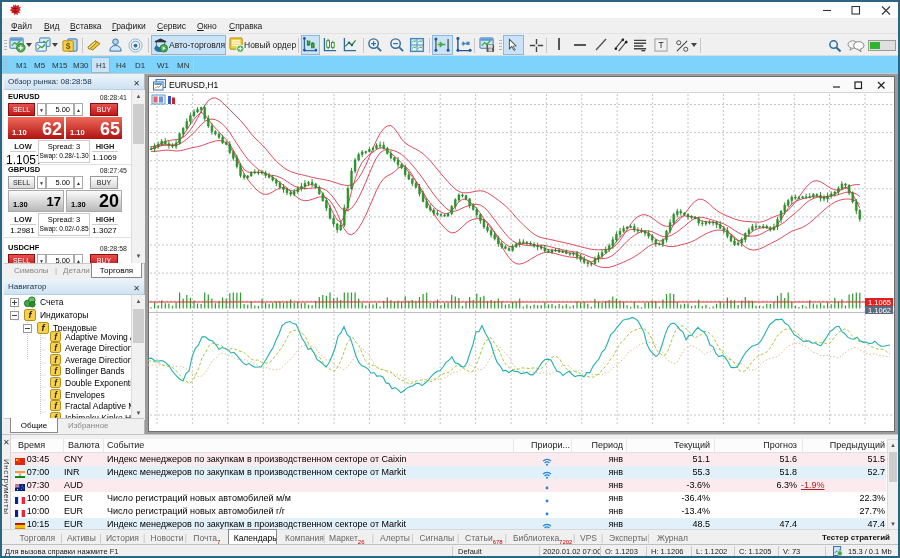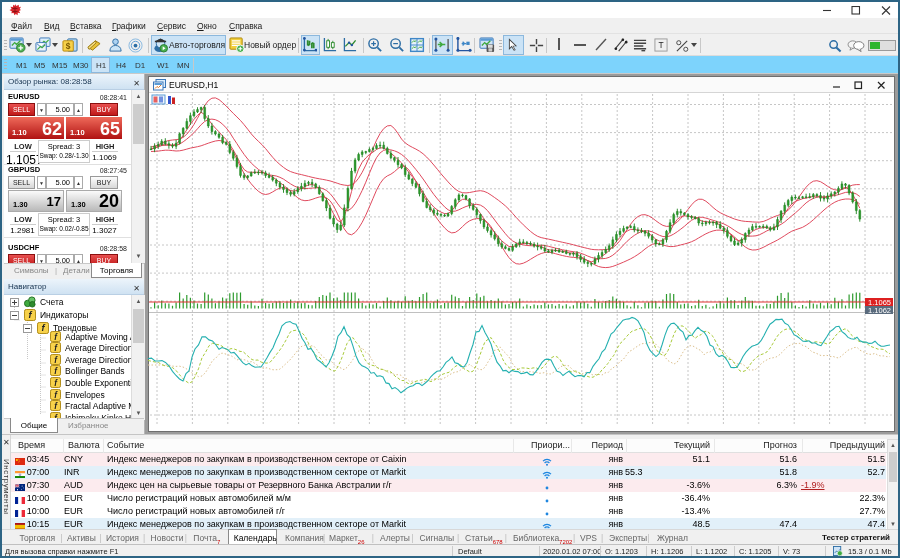--- a/index.html
+++ b/index.html
@@ -496,39 +496,38 @@
           </svg></span>
         <span class="abs" style="left:15.7px">07:00</span>
   <span class="abs" style="left:53px">INR</span>
   <span class="abs" style="left:96px">Индекс менеджеров по закупкам в производственном секторе от Markit</span>
   <span class="abs" style="left:516px;width:40px;text-align:center;top:2px"><svg class="ico" width="10" height="8" viewBox="0 0 10 8">
             <path d="M1 3.2A5.5 5.5 0 0 1 9 3.2" stroke="#1e86e0" stroke-width="1.2" fill="none"></path>
             <path d="M2.6 5a3.2 3.2 0 0 1 4.8 0" stroke="#1e86e0" stroke-width="1.2" fill="none"></path>
             <circle cx="5" cy="6.8" r="1" fill="#1e86e0"></circle>
           </svg></span>
   <span class="abs" style="left:552px;width:60px;text-align:right">янв</span>
-  <span class="abs" style="left:614px;width:85px;">55.3</span>
+  <span class="abs" style="left:614px;width:85px;text-align:right">55.3</span>
   <span class="abs" style="left:703px;width:83px;text-align:right">51.8</span>
   <span class="abs" style="left:790px;width:84px;text-align:right">52.7</span>
  </div>
  <div class="abs" style="left:0;top:40px;width:875px;height:13px;background:#fcebee;font-size:9px;color:#000;line-height:13px;white-space:nowrap">
   <span class="abs" style="left:3.5px;top:2px"><svg class="ico" width="10" height="7.5" viewBox="0 0 14 10" preserveAspectRatio="none">
             <rect width="14" height="10" fill="#00247d"></rect>
             <path d="M0 0l6 4.5M6 0L0 4.5" stroke="#fff" stroke-width="1.2"></path>
             <path d="M0 0l6 4.5M6 0L0 4.5" stroke="#cf142b" stroke-width="0.5"></path>
             <path d="M3 0v4.5M0 2.2h6" stroke="#fff" stroke-width="1.4"></path>
             <path d="M3 0v4.5M0 2.2h6" stroke="#cf142b" stroke-width="0.8"></path>
             <circle cx="10" cy="2.6" r="0.7" fill="#fff"></circle>
             <circle cx="11.8" cy="5.2" r="0.6" fill="#fff"></circle>
             <circle cx="9.2" cy="7" r="0.6" fill="#fff"></circle>
             <circle cx="3.5" cy="7.5" r="0.8" fill="#fff"></circle>
           </svg></span>
         <span class="abs" style="left:15.7px">07:30</span>
   <span class="abs" style="left:53px">AUD</span>
-  <span class="abs" style="left:96px">Индекс цен на сырьевые товары от Резервного Банка Австралии г/г</span>
   <span class="abs" style="left:516px;width:40px;text-align:center;top:2px"><svg class="ico" width="10" height="8" viewBox="0 0 10 8">
             <circle cx="5" cy="4" r="1.4" fill="#1e86e0"></circle>
           </svg></span>
   <span class="abs" style="left:552px;width:60px;text-align:right">янв</span>
   <span class="abs" style="left:614px;width:85px;text-align:right">-3.6%</span>
   <span class="abs" style="left:703px;width:83px;text-align:right">6.3%</span>
   <span class="abs" style="left:790px;width:84px;text-align:left"><u style="color:#b02020">-1.9%</u></span>
  </div>
  <div class="abs" style="left:0;top:53px;width:875px;height:13px;background:#fff;font-size:9px;color:#000;line-height:13px;white-space:nowrap">
   <span class="abs" style="left:3.5px;top:2px"><svg class="ico" width="10" height="7.5" viewBox="0 0 14 10" preserveAspectRatio="none">

